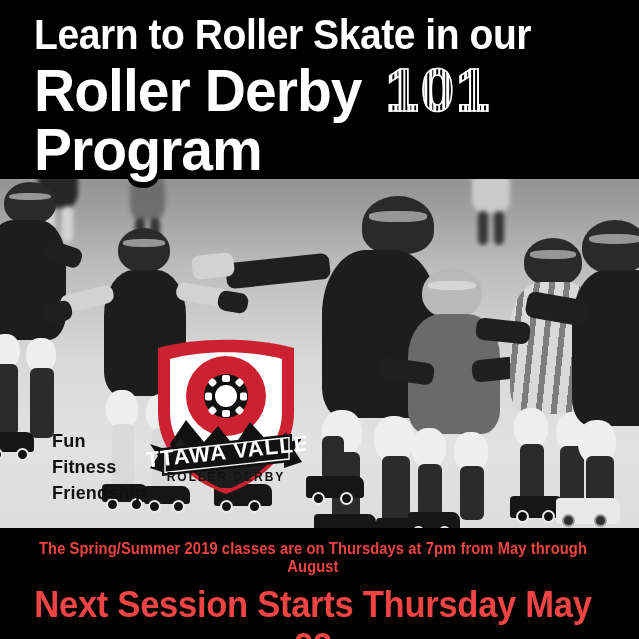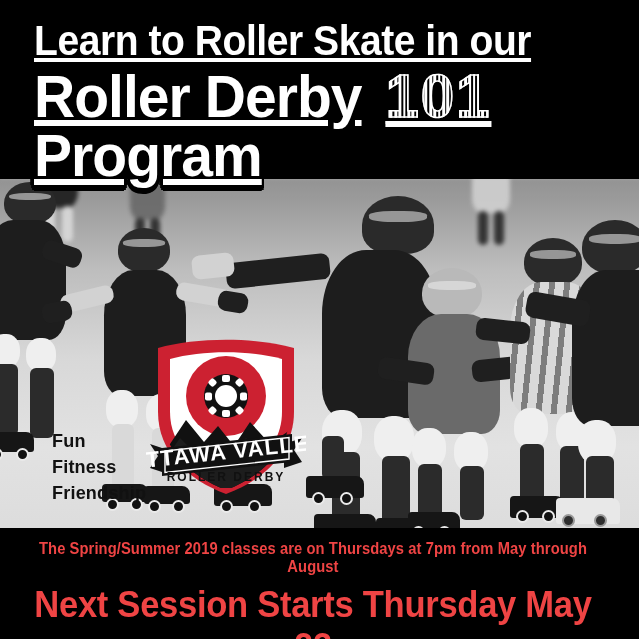--- a/index.html
+++ b/index.html
@@ -72,27 +72,26 @@
   .wheel.dk{background:#2e2e2e;border-color:#999;}
 
   #photo .blurfar{filter:blur(2.2px);opacity:.92;}
 
   
   #topbar{position:absolute;left:0;top:0;width:639px;height:179px;background:#000;}
   #botbar{position:absolute;left:0;top:528px;width:639px;height:111px;background:#000;}
 
   
   #headline{
-    position:absolute;left:0;top:6px;width:639px;
+    position:absolute;left:0;top:0;width:639px;
     z-index:30;
     padding:16px 26px 0 34px;
     box-sizing:border-box;
     color:#fff;
     line-height:.92;
-    text-decoration:underline;
   }
   .hl-line{white-space:nowrap;}
   #hl1{
     font-size:42px;font-weight:bold;
     letter-spacing:-0.5px;
     font-family:"Liberation Sans Narrow","Liberation Sans",sans-serif;
     transform:scaleX(.93);transform-origin:left center;
   }
   #hl2{
     margin-top:6px;

